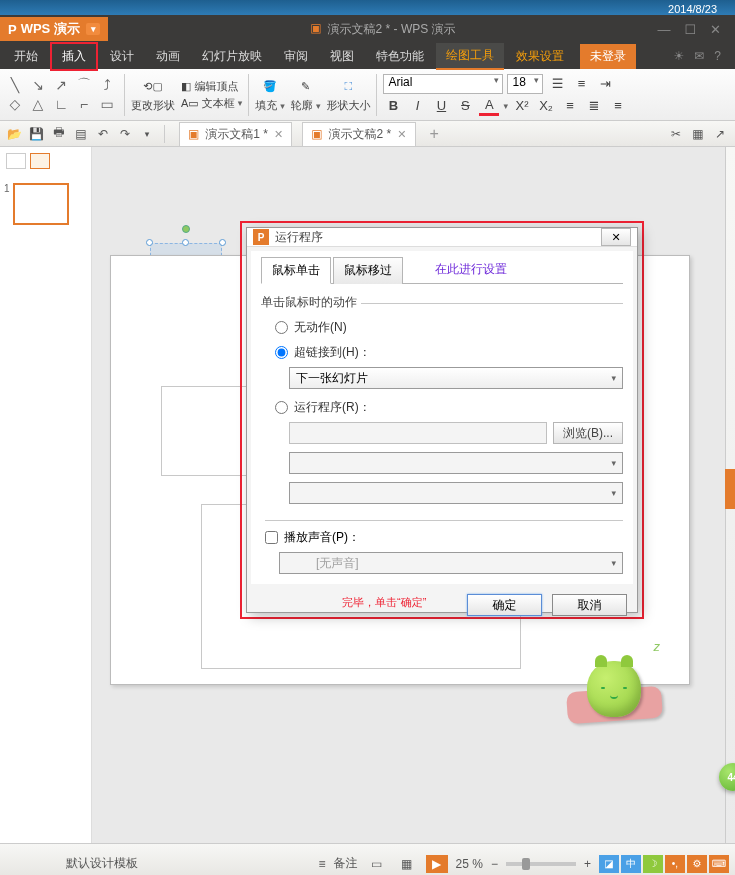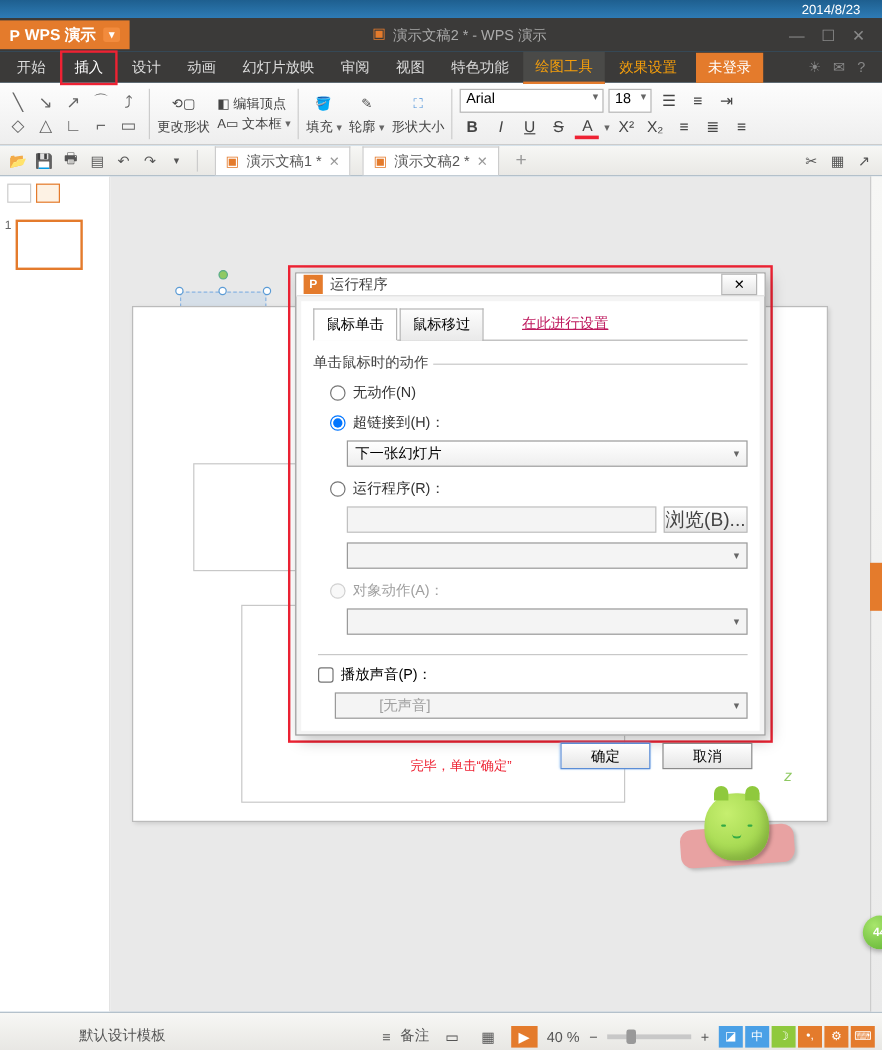--- a/index.html
+++ b/index.html
@@ -69,36 +69,36 @@
 .dialog-wrap { position: absolute; left: 148px; top: 74px; width: 404px; height: 398px; border: 2px solid #e23; padding: 4px; background: transparent; }
 .dialog { width: 100%; height: 100%; background: #f4f4f4; border: 1px solid #9a9a9a; box-shadow: 4px 4px 12px rgba(0,0,0,0.25); display: flex; flex-direction: column; }
 .dlg-title { height: 28px; background: #fff; border-bottom: 1px solid #ddd; display: flex; align-items: center; padding: 0 6px; gap: 6px; }
 .dlg-title .p-ic { width: 16px; height: 16px; background: #e47b2c; color: #fff; font-size: 10px; font-weight: bold; display: flex; align-items: center; justify-content: center; }
 .dlg-title .ttl { font-size: 12px; color: #444; flex: 1; }
 .dlg-close { width: 30px; height: 18px; border: 1px solid #b5b5b5; background: linear-gradient(#fff,#e5e5e5); display: flex; align-items: center; justify-content: center; font-size: 11px; }
 .dlg-body { flex: 1; background: #fff; margin: 4px; padding: 6px 10px 4px; display: flex; flex-direction: column; }
 .dlg-tabs { display: flex; border-bottom: 1px solid #b5b5b5; position: relative; }
 .dlg-tab { padding: 4px 10px; font-size: 12px; border: 1px solid #b5b5b5; border-bottom: none; background: linear-gradient(#fdfdfd,#e9e9e9); margin-right: 2px; margin-bottom: -1px; }
 .dlg-tab.active { background: #fff; border-bottom: 1px solid #fff; }
-.dlg-tab-annot { color: #be185d; font-size: 12px; margin-left: 30px; padding-top: 4px; text-decoration: underline; }
+.dlg-tab-annot { color: #6d28d9; font-size: 12px; margin-left: 30px; padding-top: 4px; }
 .group-label { font-size: 12px; color: #444; margin: 10px 0 4px; position: relative; }
 .group-label::after { content:""; position:absolute; left: 100px; right: 0; top: 50%; height: 1px; background: #c8c8c8; }
 .radio-row { display: flex; align-items: center; gap: 6px; margin: 4px 0 4px 14px; font-size: 12px; color: #333; }
 .radio-row input[type=radio] { width: 13px; height: 13px; }
 .radio-row.disabled { color: #a0a0a0; }
 .sub-select { margin: 2px 0 6px 28px; height: 22px; border: 1px solid #9a9a9a; background: linear-gradient(#fff,#eee); font-size: 12px; padding: 0 6px; display: flex; align-items: center; justify-content: space-between; }
 .sub-select.disabled { color: #a0a0a0; background: #f4f4f4; }
 .sub-row { display: flex; gap: 6px; margin: 2px 0 6px 28px; }
 .sub-input { flex: 1; height: 22px; border: 1px solid #c0c0c0; background: #f4f4f4; }
-.browse-btn { width: 70px; height: 22px; border: 1px solid #b5b5b5; background: linear-gradient(#fff,#e5e5e5); font-size: 16px; color: #444; }
+.browse-btn { width: 70px; height: 22px; border: 1px solid #b5b5b5; background: linear-gradient(#fff,#e5e5e5); font-size: 12px; color: #444; }
 .checkbox-row { display: flex; align-items: center; gap: 6px; margin: 10px 0 4px 4px; font-size: 12px; border-top: 1px solid #c8c8c8; padding-top: 8px; }
 .dlg-footer { display: flex; justify-content: flex-end; gap: 10px; padding: 6px 10px 8px; position: relative; }
 .dlg-btn { width: 75px; height: 22px; border: 1px solid #8a8a8a; background: linear-gradient(#fff,#e5e5e5); font-size: 12px; }
 .dlg-btn.primary { border: 1px solid #5b8dd6; box-shadow: 0 0 2px #7ab1f0; }
-.footer-annot { position: absolute; left: 95px; bottom: 4px; color: #e23; font-size: 11px; line-height: 1.1; margin-top: 31px; }
+.footer-annot { position: absolute; left: 95px; bottom: 16px; color: #e23; font-size: 11px; line-height: 1.1; margin-top: 31px; }
 
 .mascot { position: absolute; left: 475px; top: 498px; width: 95px; height: 80px; }
 .mascot .z { position:absolute; top:-6px; right:2px; color:#8fc963; font-size:13px; font-style:italic; }
 .pillow { position:absolute; left:0; bottom:4px; width:95px; height:32px; background:#e8a2a2; border-radius:10px; transform: rotate(-4deg); box-shadow: 2px 2px 3px rgba(0,0,0,0.2); }
 .blob { position:absolute; left:20px; bottom:8px; width:54px; height:56px; background: radial-gradient(circle at 35% 30%, #c6ef6f, #8fc93d); border-radius: 48% 48% 44% 44%; box-shadow: inset -4px -6px 8px rgba(0,0,0,0.15), 2px 2px 3px rgba(0,0,0,0.25); }
 .ear { position:absolute; width:12px; height:12px; background:#8fc93d; border-radius:50% 50% 0 0; top:-6px; }
 .ear.l{left:8px;} .ear.r{right:8px;}
 .eye { position:absolute; width:4px; height:2px; background:#3a4; border-radius:2px; top:26px; }
 .eye.l{left:14px;} .eye.r{right:14px;}
 .mouth { position:absolute; left:50%; top:34px; width:8px; height:4px; margin-left:-4px; border-bottom:2px solid #3a4; border-radius:0 0 8px 8px; }
@@ -344,24 +344,20 @@
           <div class="sub-row">
             <div class="sub-input"></div>
             <button class="browse-btn">浏览(B)...</button>
           </div>
 
           <div class="sub-select disabled">
               <span></span>
               <span class="drop-arrow">▾</span>
             </div>
 
-          <label class="radio-row disabled">
-            <input type="radio" name="act" disabled="" style="">
-            <span>对象动作(A)：</span>
-          </label>
           <div class="sub-select disabled">
               <span></span>
               <span class="drop-arrow">▾</span>
             </div>
 
           <label class="checkbox-row">
             <input type="checkbox" style="">
             <span>播放声音(P)：</span>
           </label>
           <div class="sub-select disabled" style="margin-left:18px;padding-left:36px;">
@@ -394,21 +390,21 @@
 </div>
 
 <div class="statusbar">
   <span style="margin-left:60px;">默认设计模板</span>
   <div class="sep"></div>
   <span>≡</span>
   <span>备注</span>
   <div class="view-btn">▭</div>
   <div class="view-btn">▦</div>
   <div class="view-btn active">▶</div>
-  <span>40 %</span>
+  <span>25 %</span>
   <span>−</span>
   <div class="zoom-slider">
       <div class="knob"></div>
     </div>
   <span>+</span>
   <div class="tray">
     <div style="background:#4aa0e6;">◪</div>
     <div style="background:#4aa0e6;">中</div>
     <div style="background:#8fc93d;">☽</div>
     <div style="background:#e47b2c;">•,</div>

